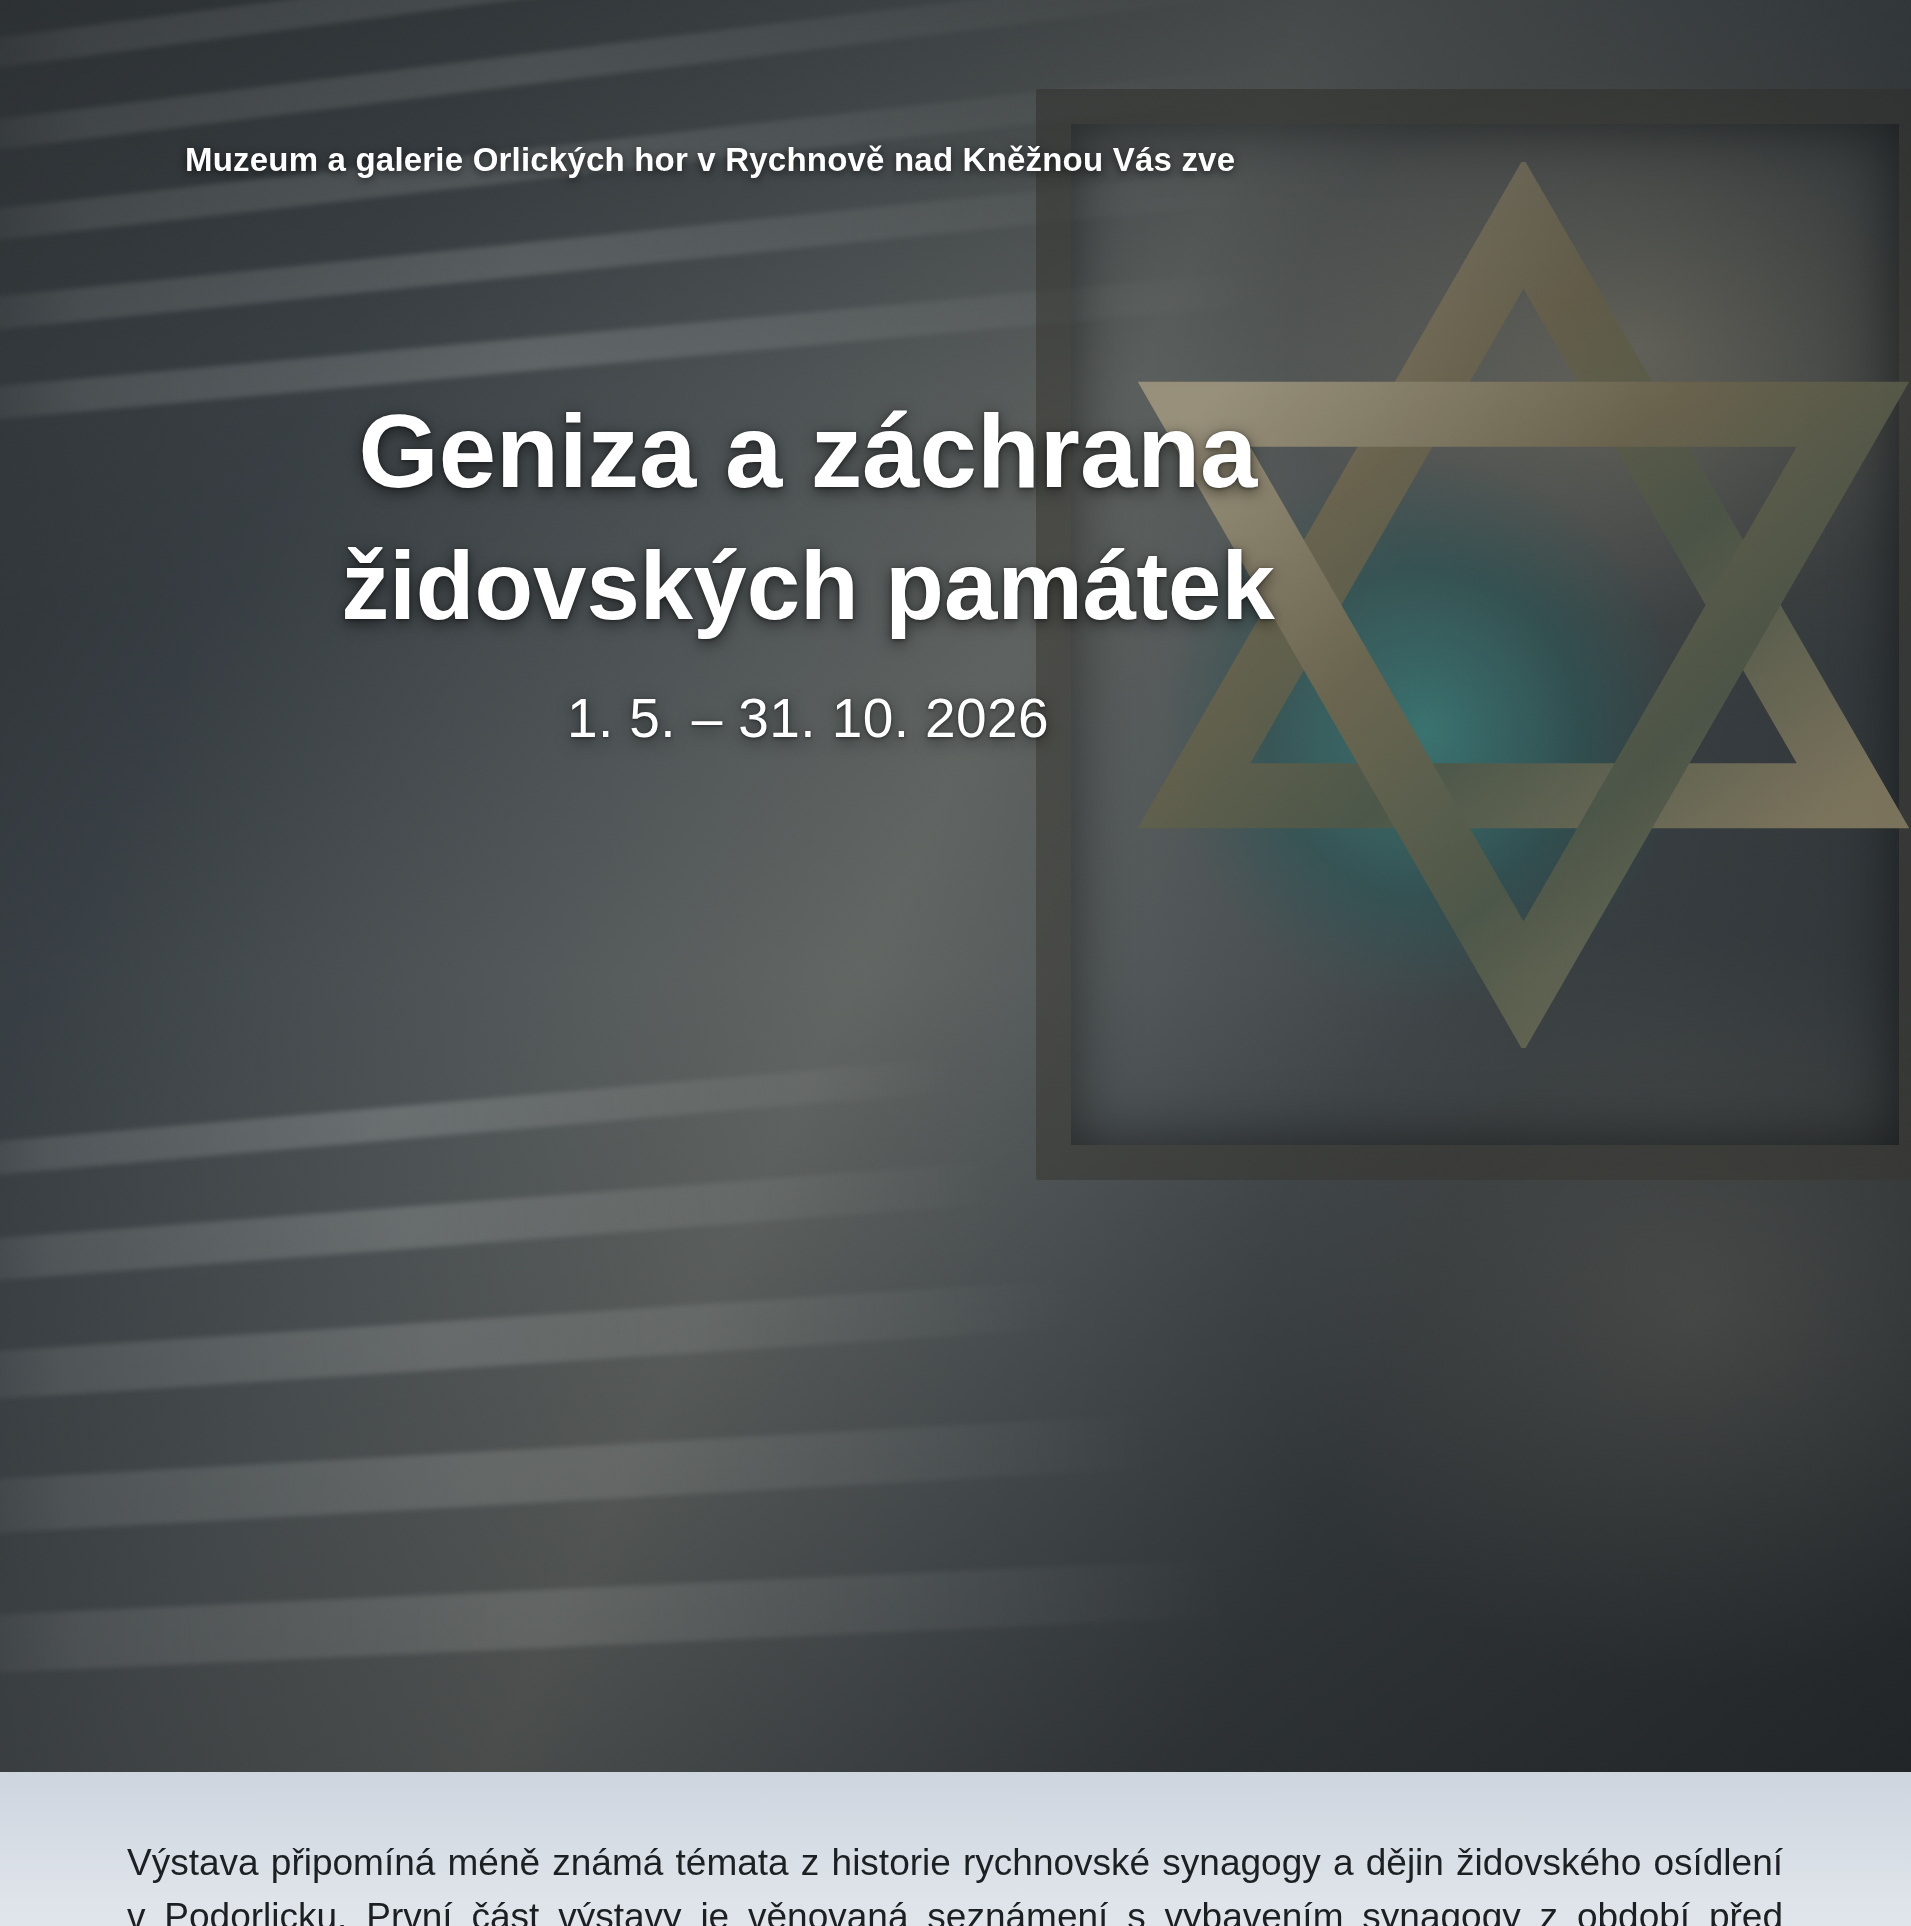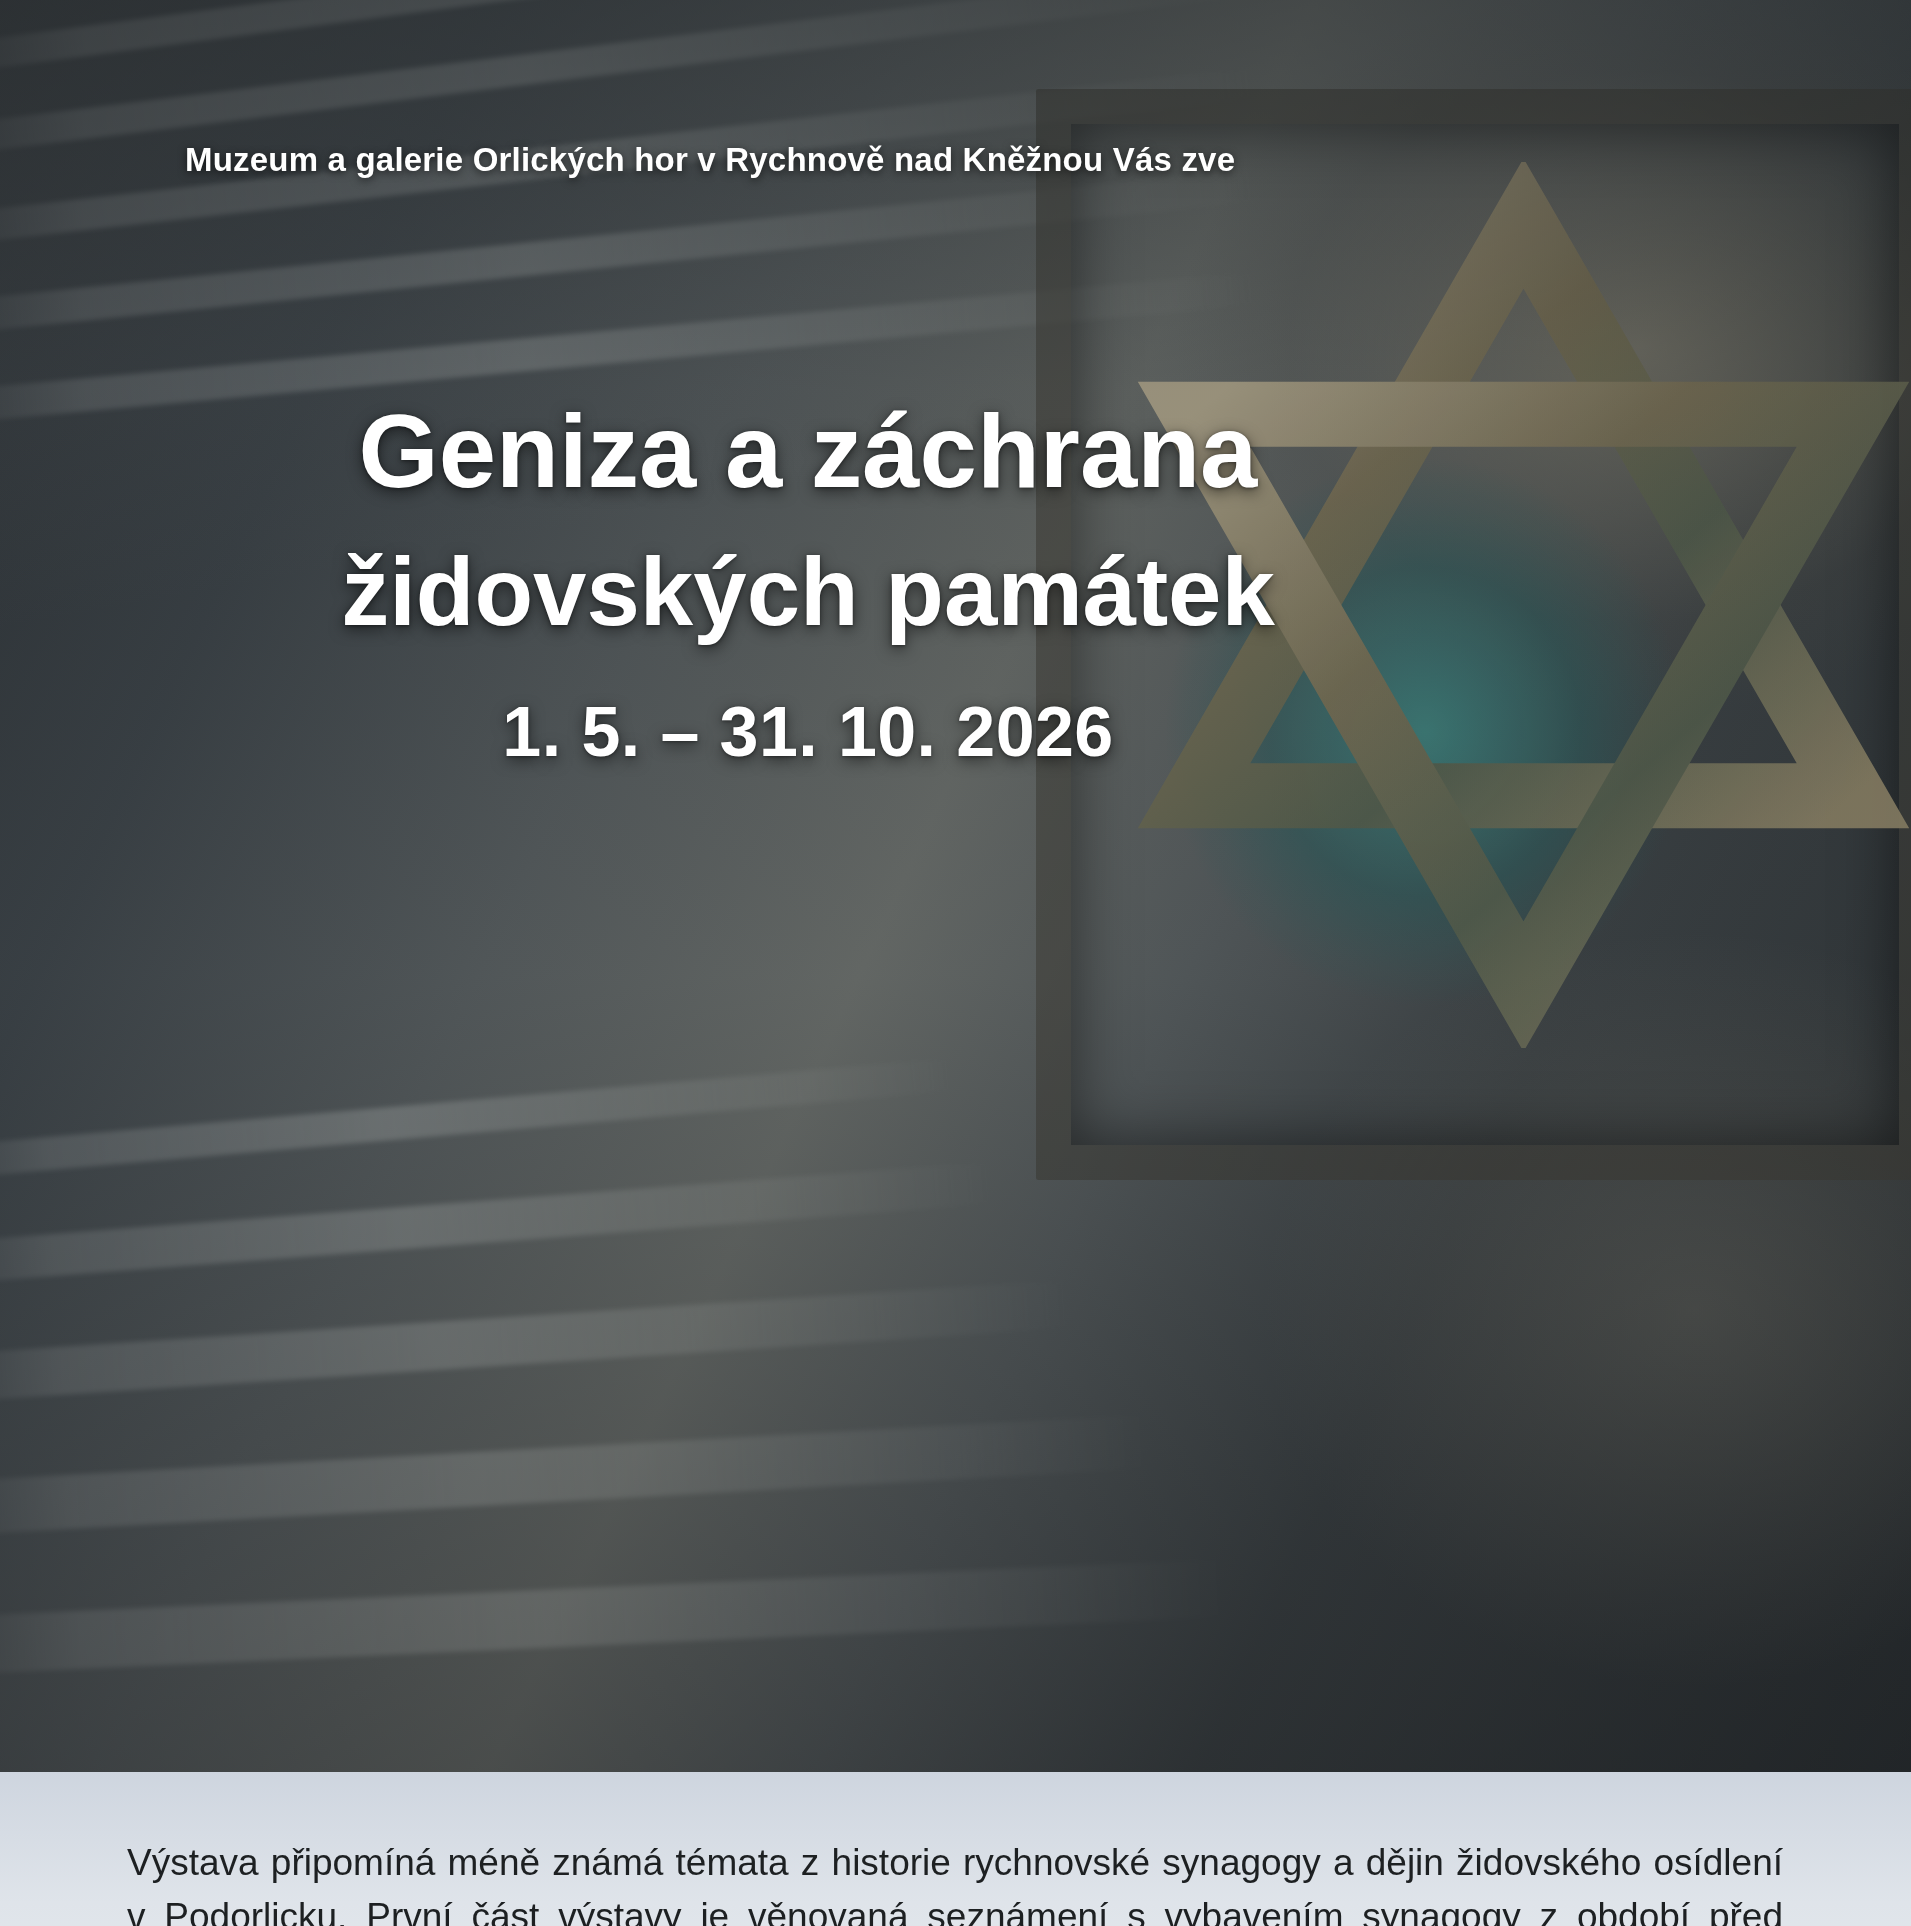--- a/index.html
+++ b/index.html
@@ -116,25 +116,25 @@
     width: 1616px;
     text-align: center;
     color: #ffffff;
     text-shadow: 0 3.9px 15.4px rgba(0,0,0,0.55), 0 0.8px 3.9px rgba(0,0,0,0.45);
   }
   .title-line {
     font-weight: bold;
     line-height: 1.22;
   }
   .title-1 { font-size: 103px; }
-  .title-2 { font-size: 96px; margin-top: 18px; }
+  .title-2 { font-size: 96px; margin-top: 12px; }
   .title-3 { font-size: 92px; margin-top: 10px; }
   .title-dates {
-    font-size: 70px;
-    font-weight: bold;
+    font-size: 55px;
+    font-weight: normal;
     margin-top: 42px;
     letter-spacing: 0.4px;
   }
 
   
   .panel {
     position: absolute;
     left: 0;
     top: 1772px;
     width: 1911px;

